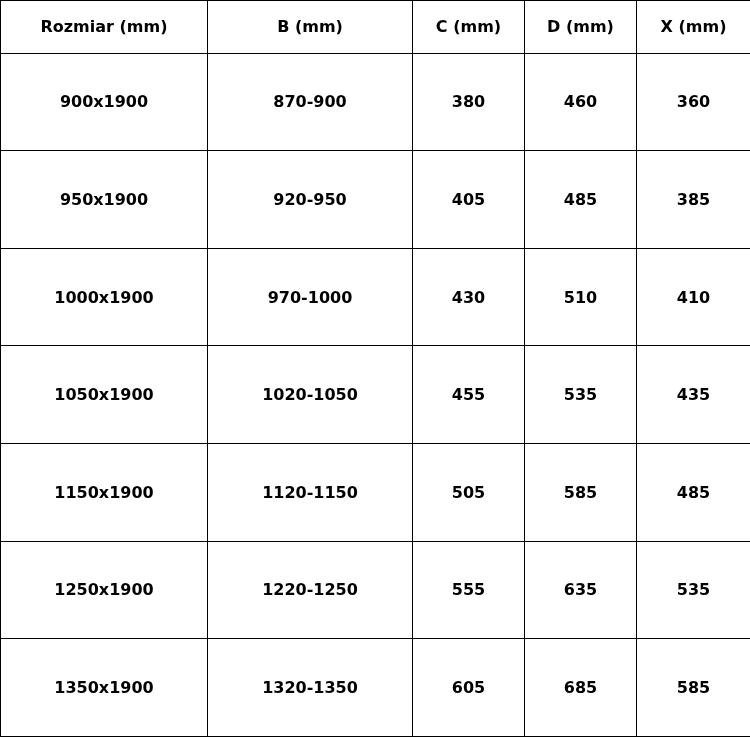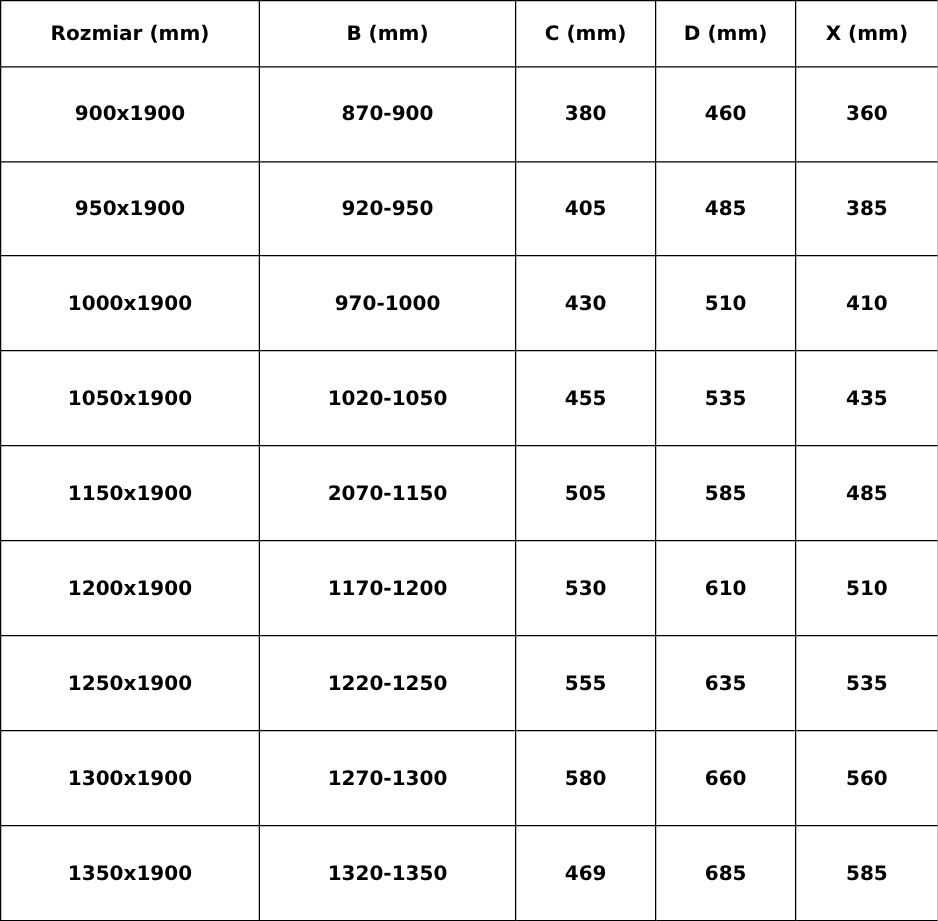--- a/index.html
+++ b/index.html
@@ -90,48 +90,34 @@
       </tr>
       <tr>
         <td>1050x1900</td>
         <td>1020-1050</td>
         <td>455</td>
         <td>535</td>
         <td>435</td>
       </tr>
       <tr>
         <td>1150x1900</td>
-        <td>2070-1150</td>
+        <td>1120-1150</td>
         <td>505</td>
         <td>585</td>
         <td>485</td>
-      </tr>
-      <tr>
-        <td>1200x1900</td>
-        <td>1170-1200</td>
-        <td>530</td>
-        <td>610</td>
-        <td>510</td>
       </tr>
       <tr>
         <td>1250x1900</td>
         <td>1220-1250</td>
         <td>555</td>
         <td>635</td>
         <td>535</td>
       </tr>
       <tr>
-        <td>1300x1900</td>
-        <td>1270-1300</td>
-        <td>580</td>
-        <td>660</td>
-        <td>560</td>
-      </tr>
-      <tr>
         <td>1350x1900</td>
         <td>1320-1350</td>
-        <td>469</td>
+        <td>605</td>
         <td>685</td>
         <td>585</td>
       </tr>
     </tbody>
   </table>
 </div>
 
 </body></html>

